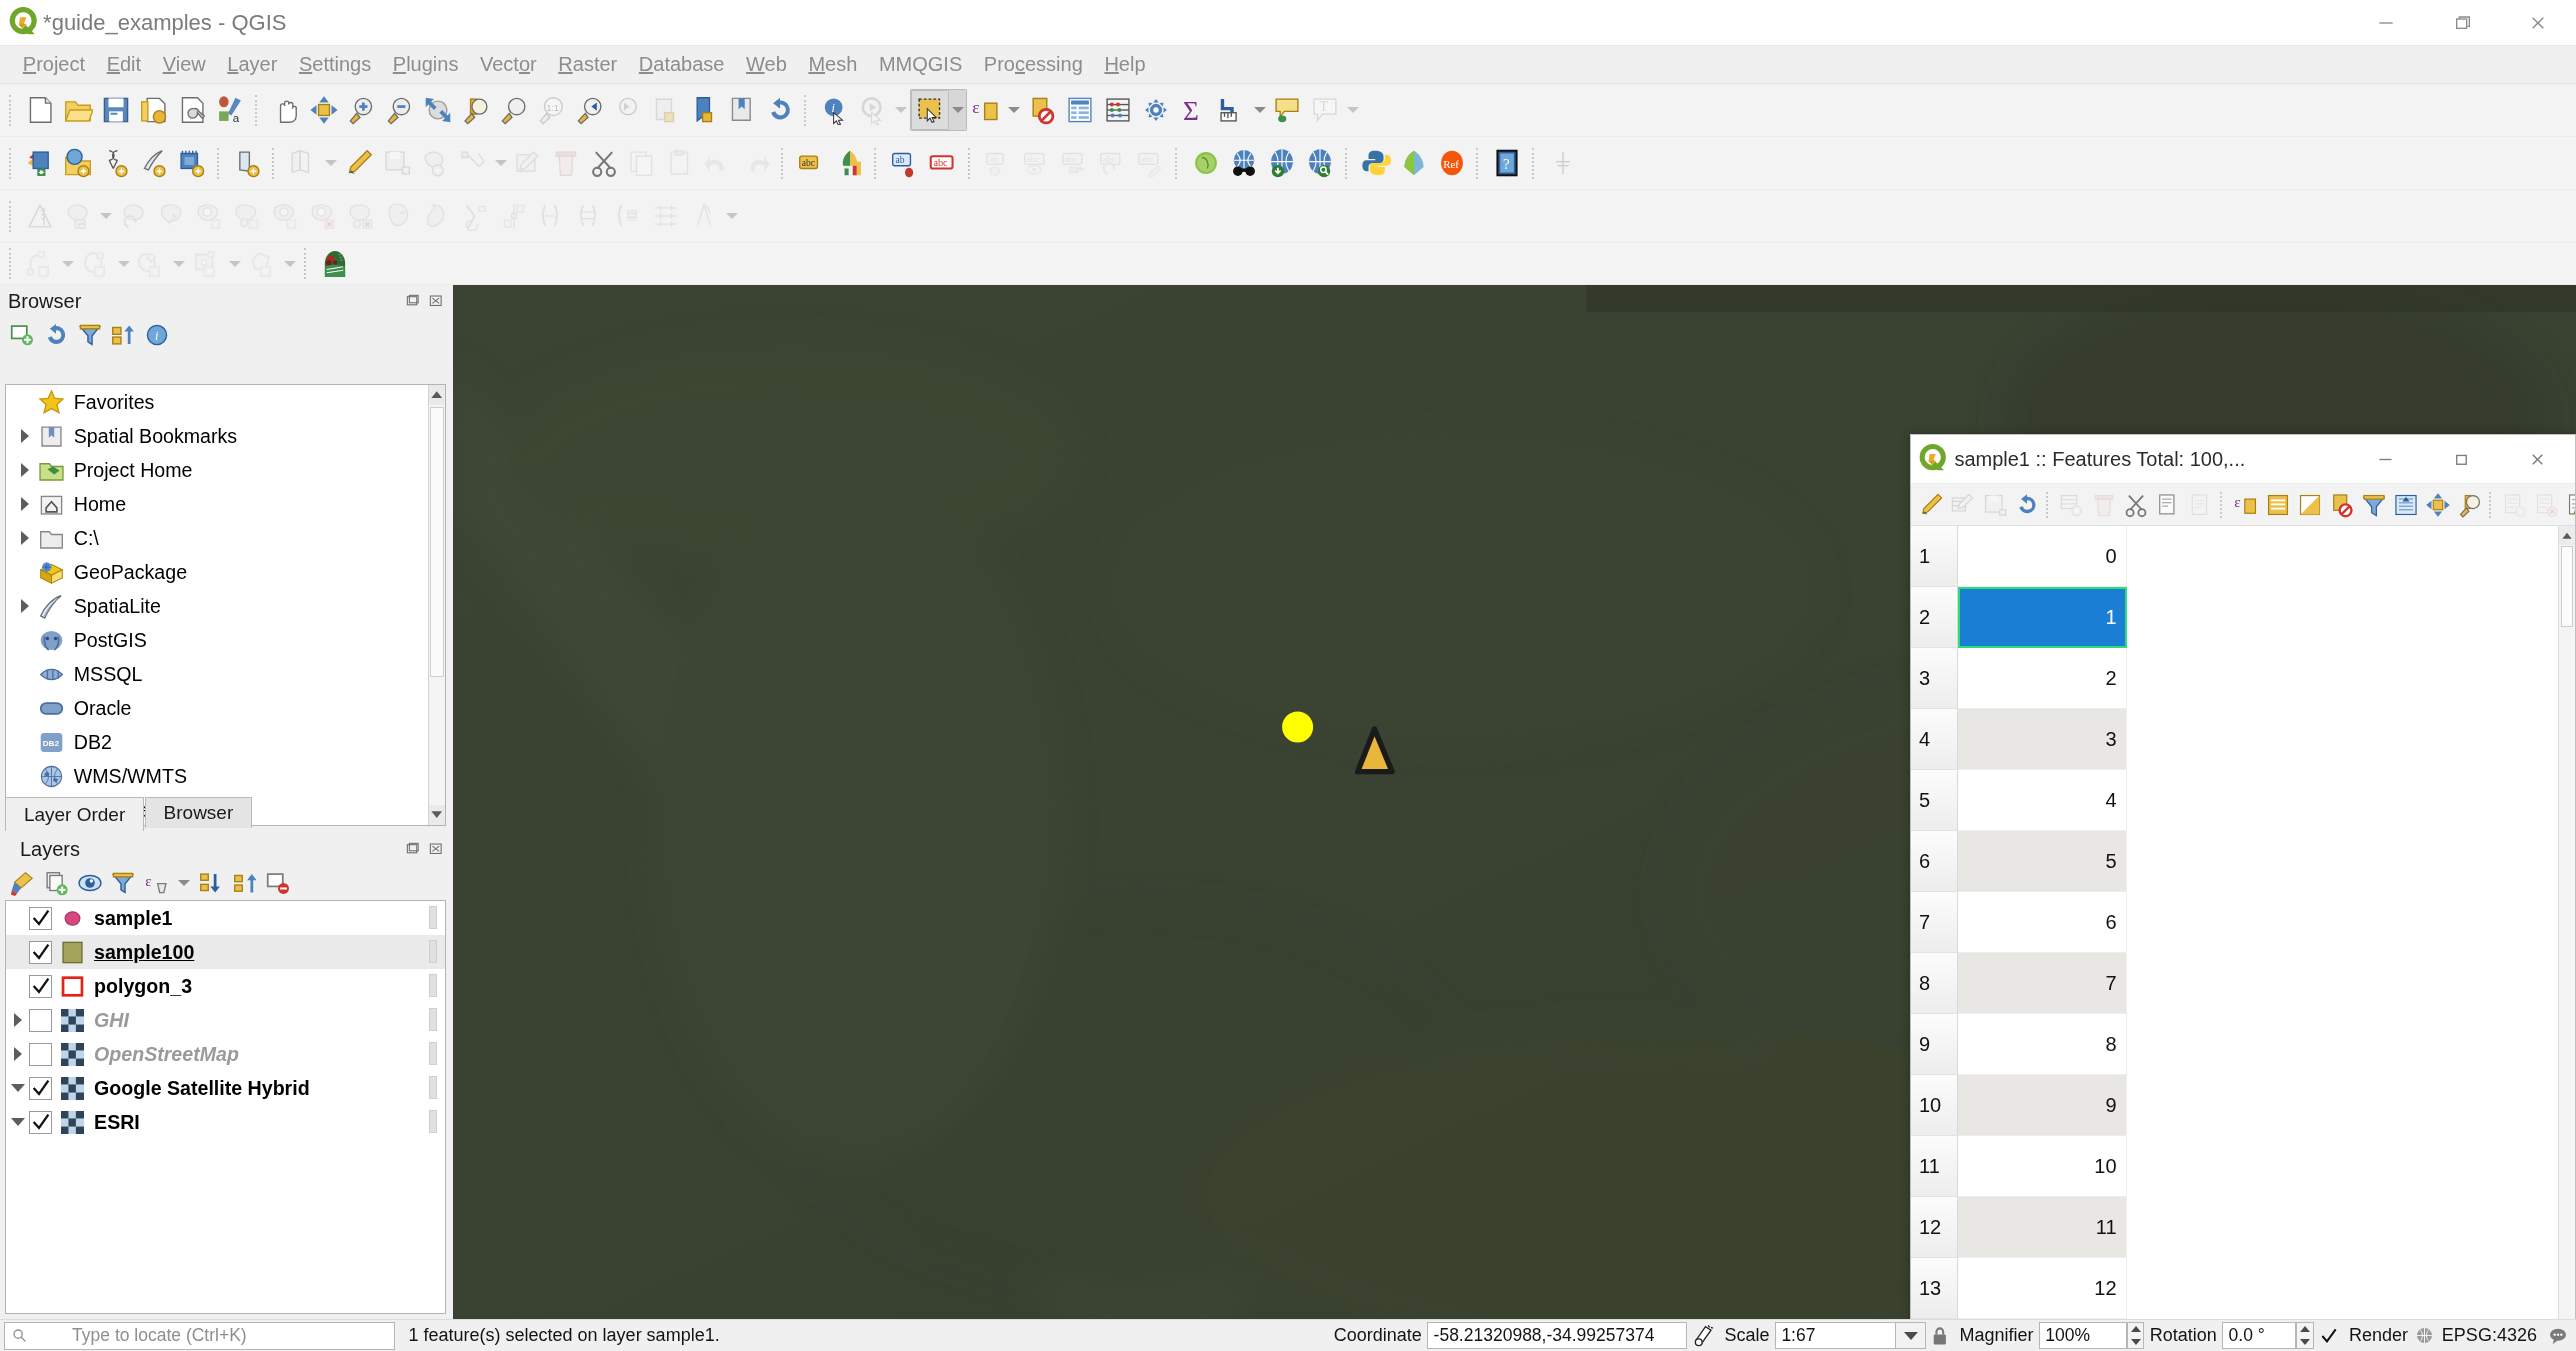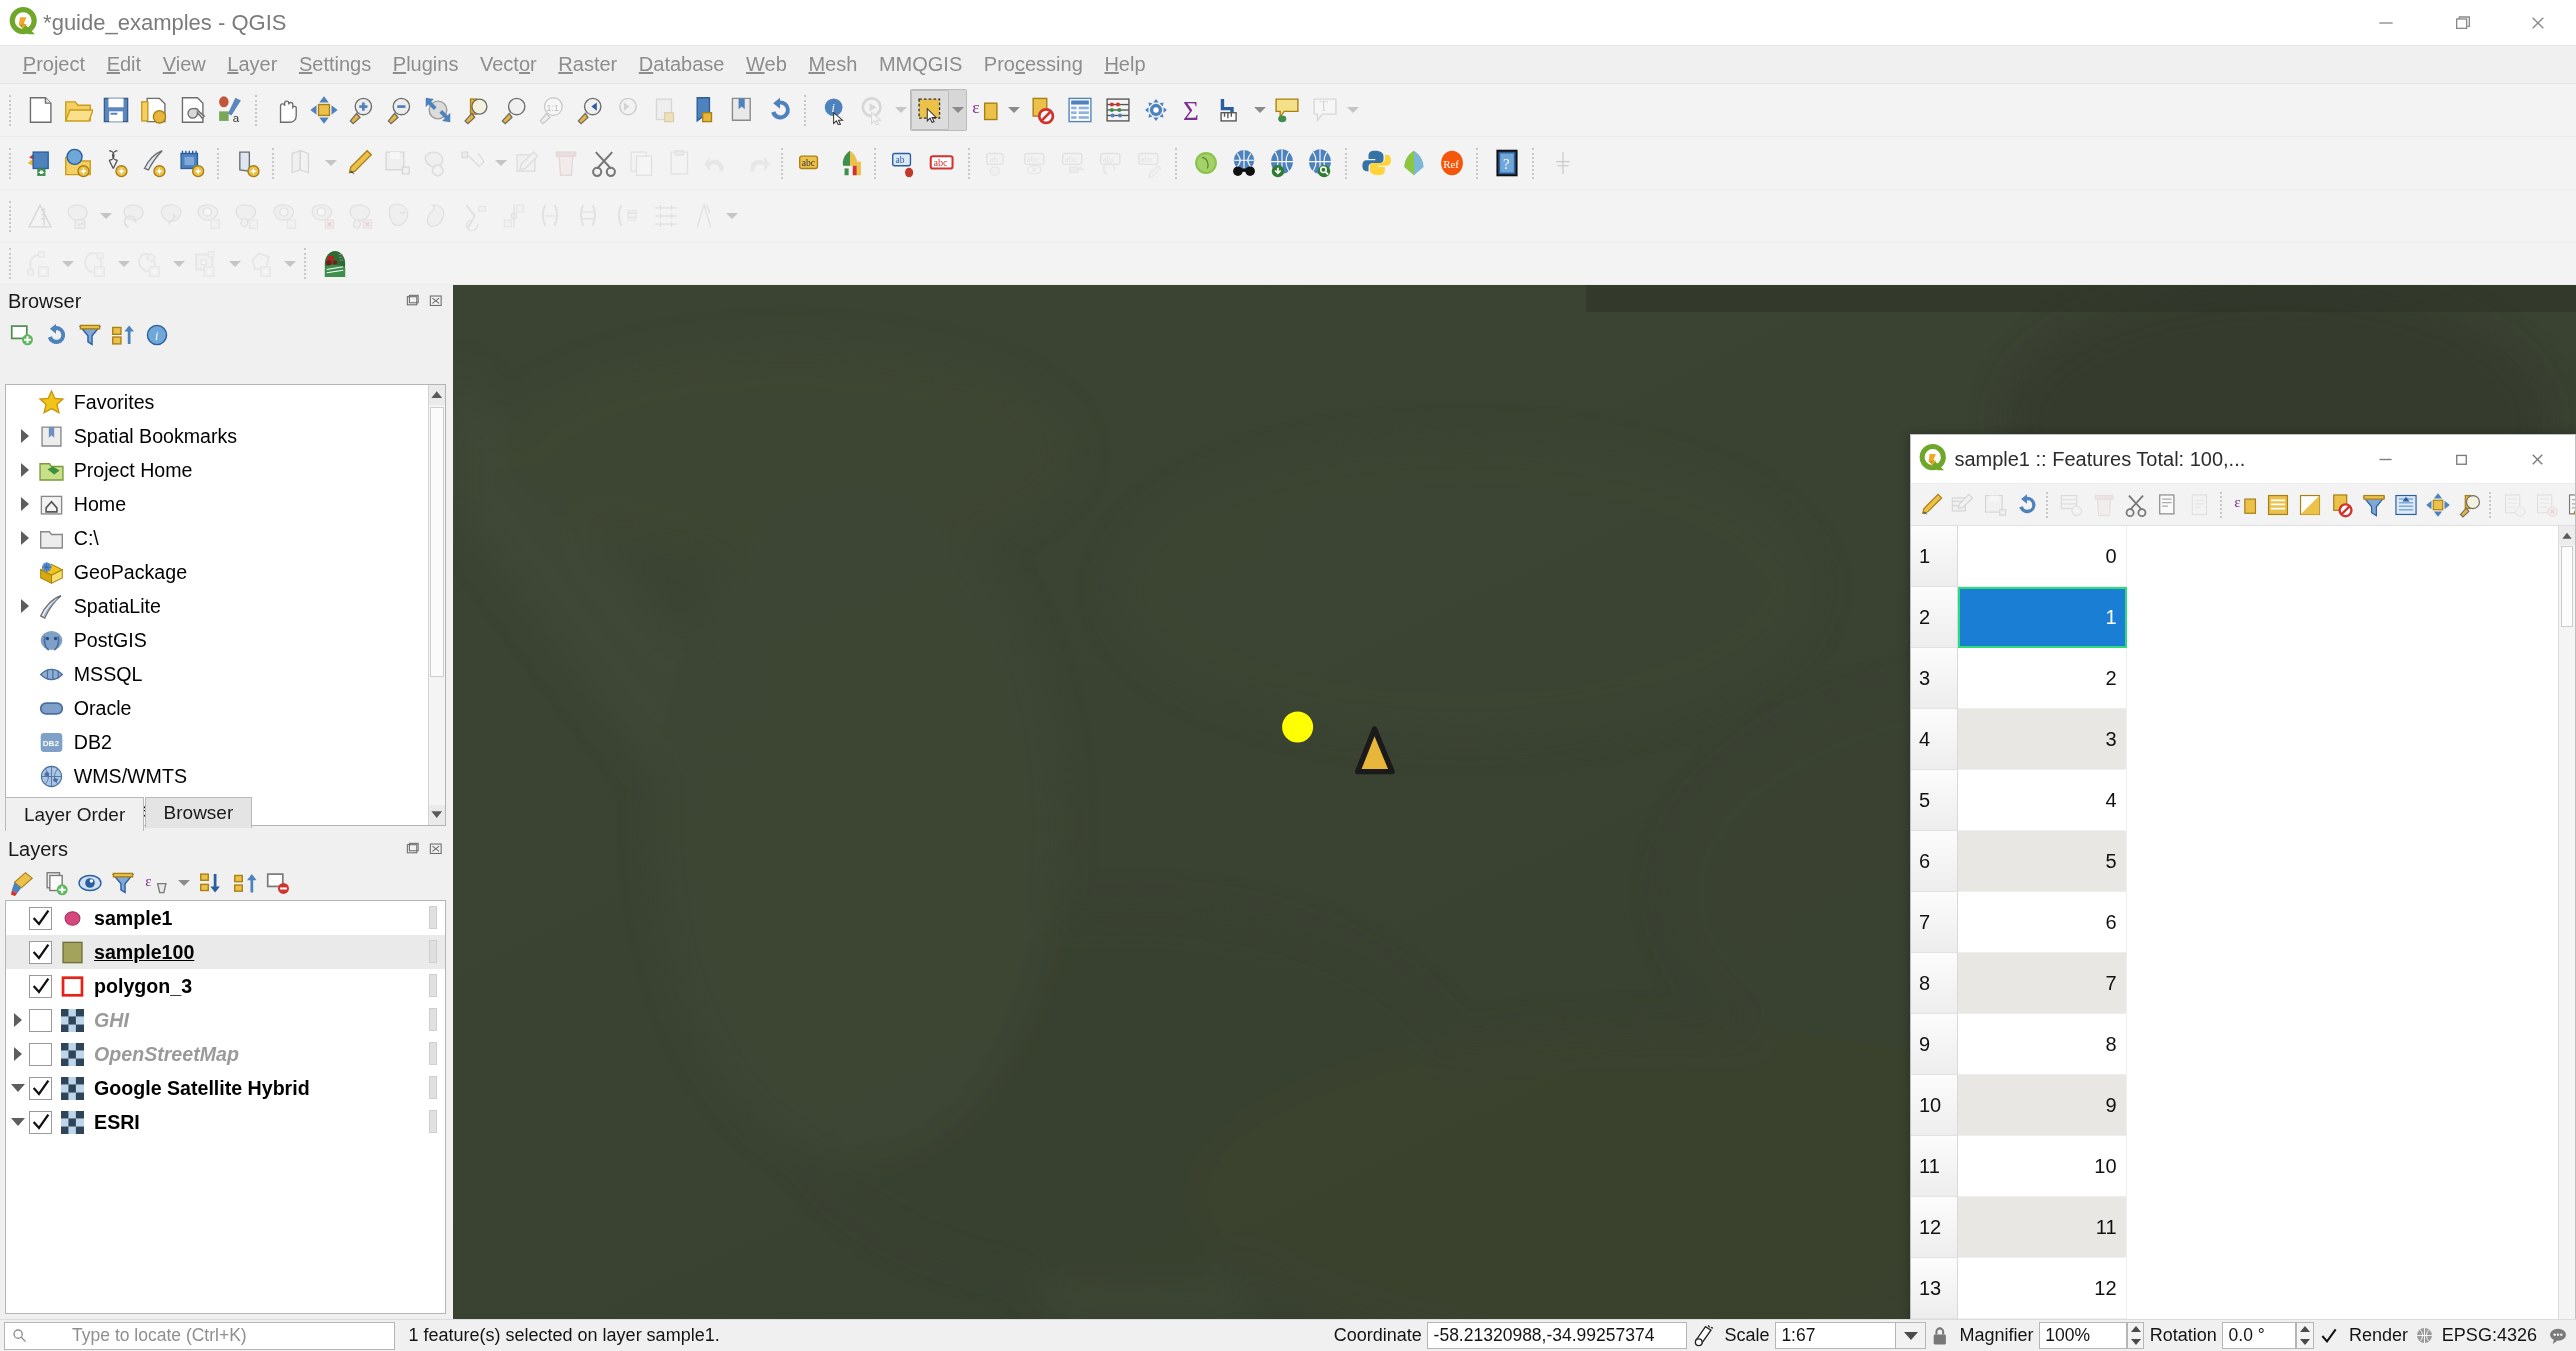--- a/index.html
+++ b/index.html
@@ -1131,21 +1131,21 @@
 
     <div class="tabstrip" style="position:absolute; left:5.4px; top:511px;">
         <div class="tab sel">
           <span>Layer Order</span>
         </div>
         <div class="tab">
           <span>Browser</span>
         </div>
       </div>
 
-    <div class="panel-title" style="position:absolute; left:0; top:548px; right:0;">
+    <div class="panel-title" style="position:absolute; left:12px; top:548px; right:0;">
       <span class="ttl">Layers</span>
       <span class="pbtn">
         <svg width="13.5" height="13.5" viewBox="0 0 20 20">
             <rect x="2" y="4" width="14" height="12" fill="none" stroke="#6d6d6d" stroke-width="1.6"></rect>
             <rect x="5" y="2" width="13" height="11" fill="none" stroke="#6d6d6d" stroke-width="1.6"></rect>
           </svg>
       </span>
       <span class="pbtn">
         <svg width="13.5" height="13.5" viewBox="0 0 20 20">
             <rect x="2" y="3" width="16" height="14" fill="none" stroke="#6d6d6d" stroke-width="1.6"></rect>

